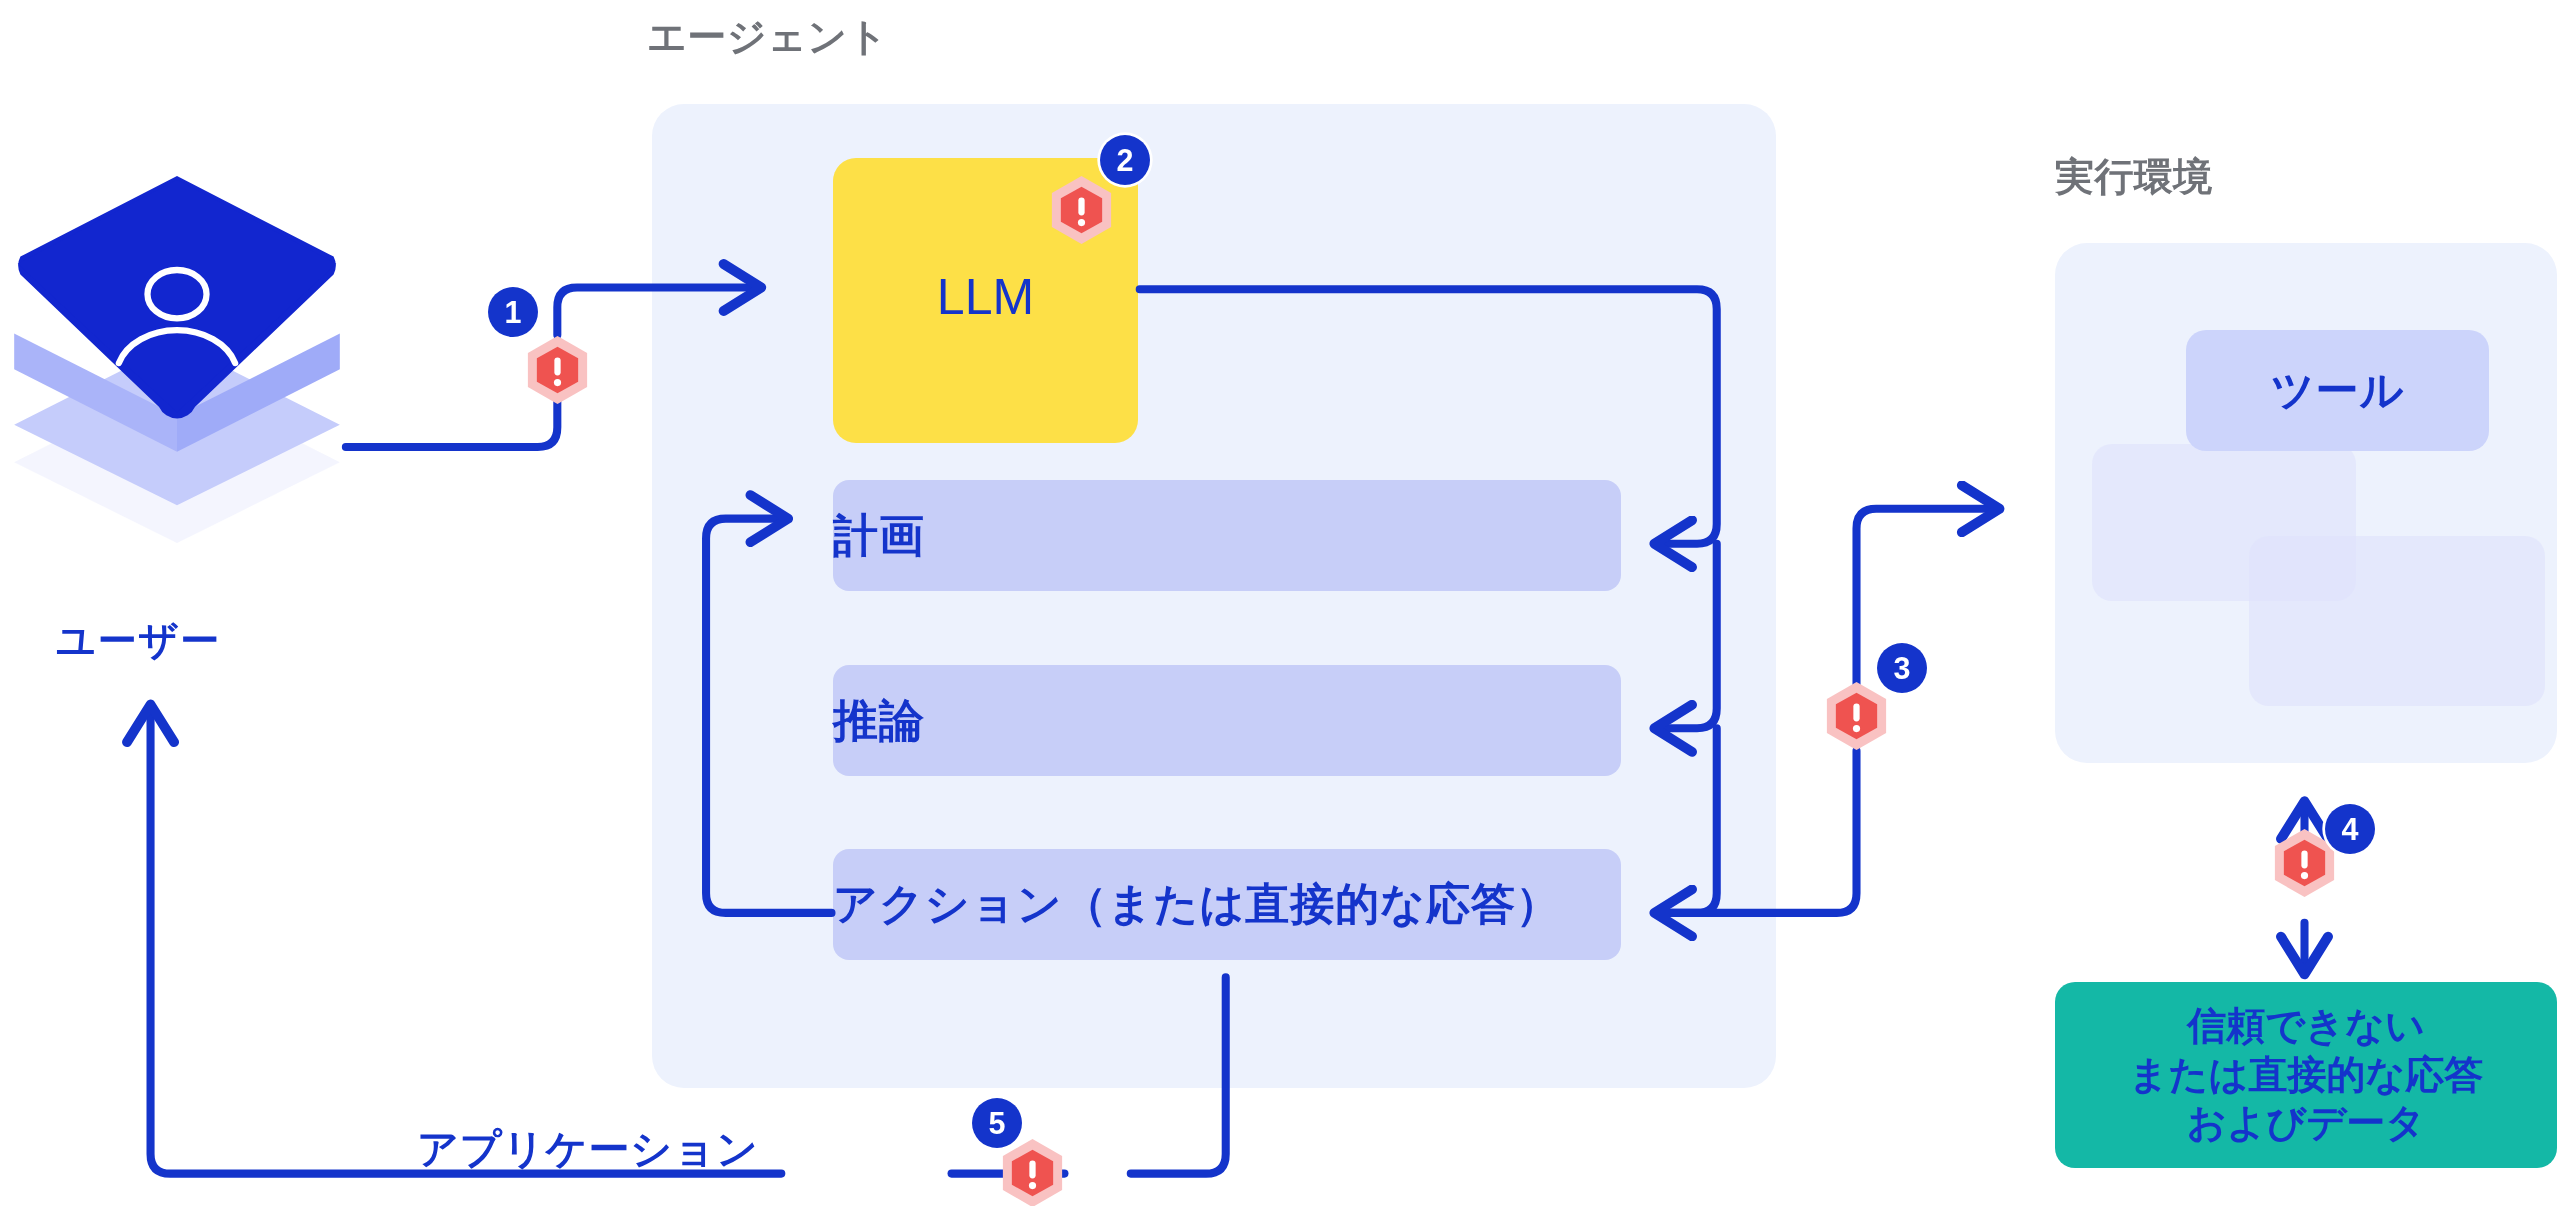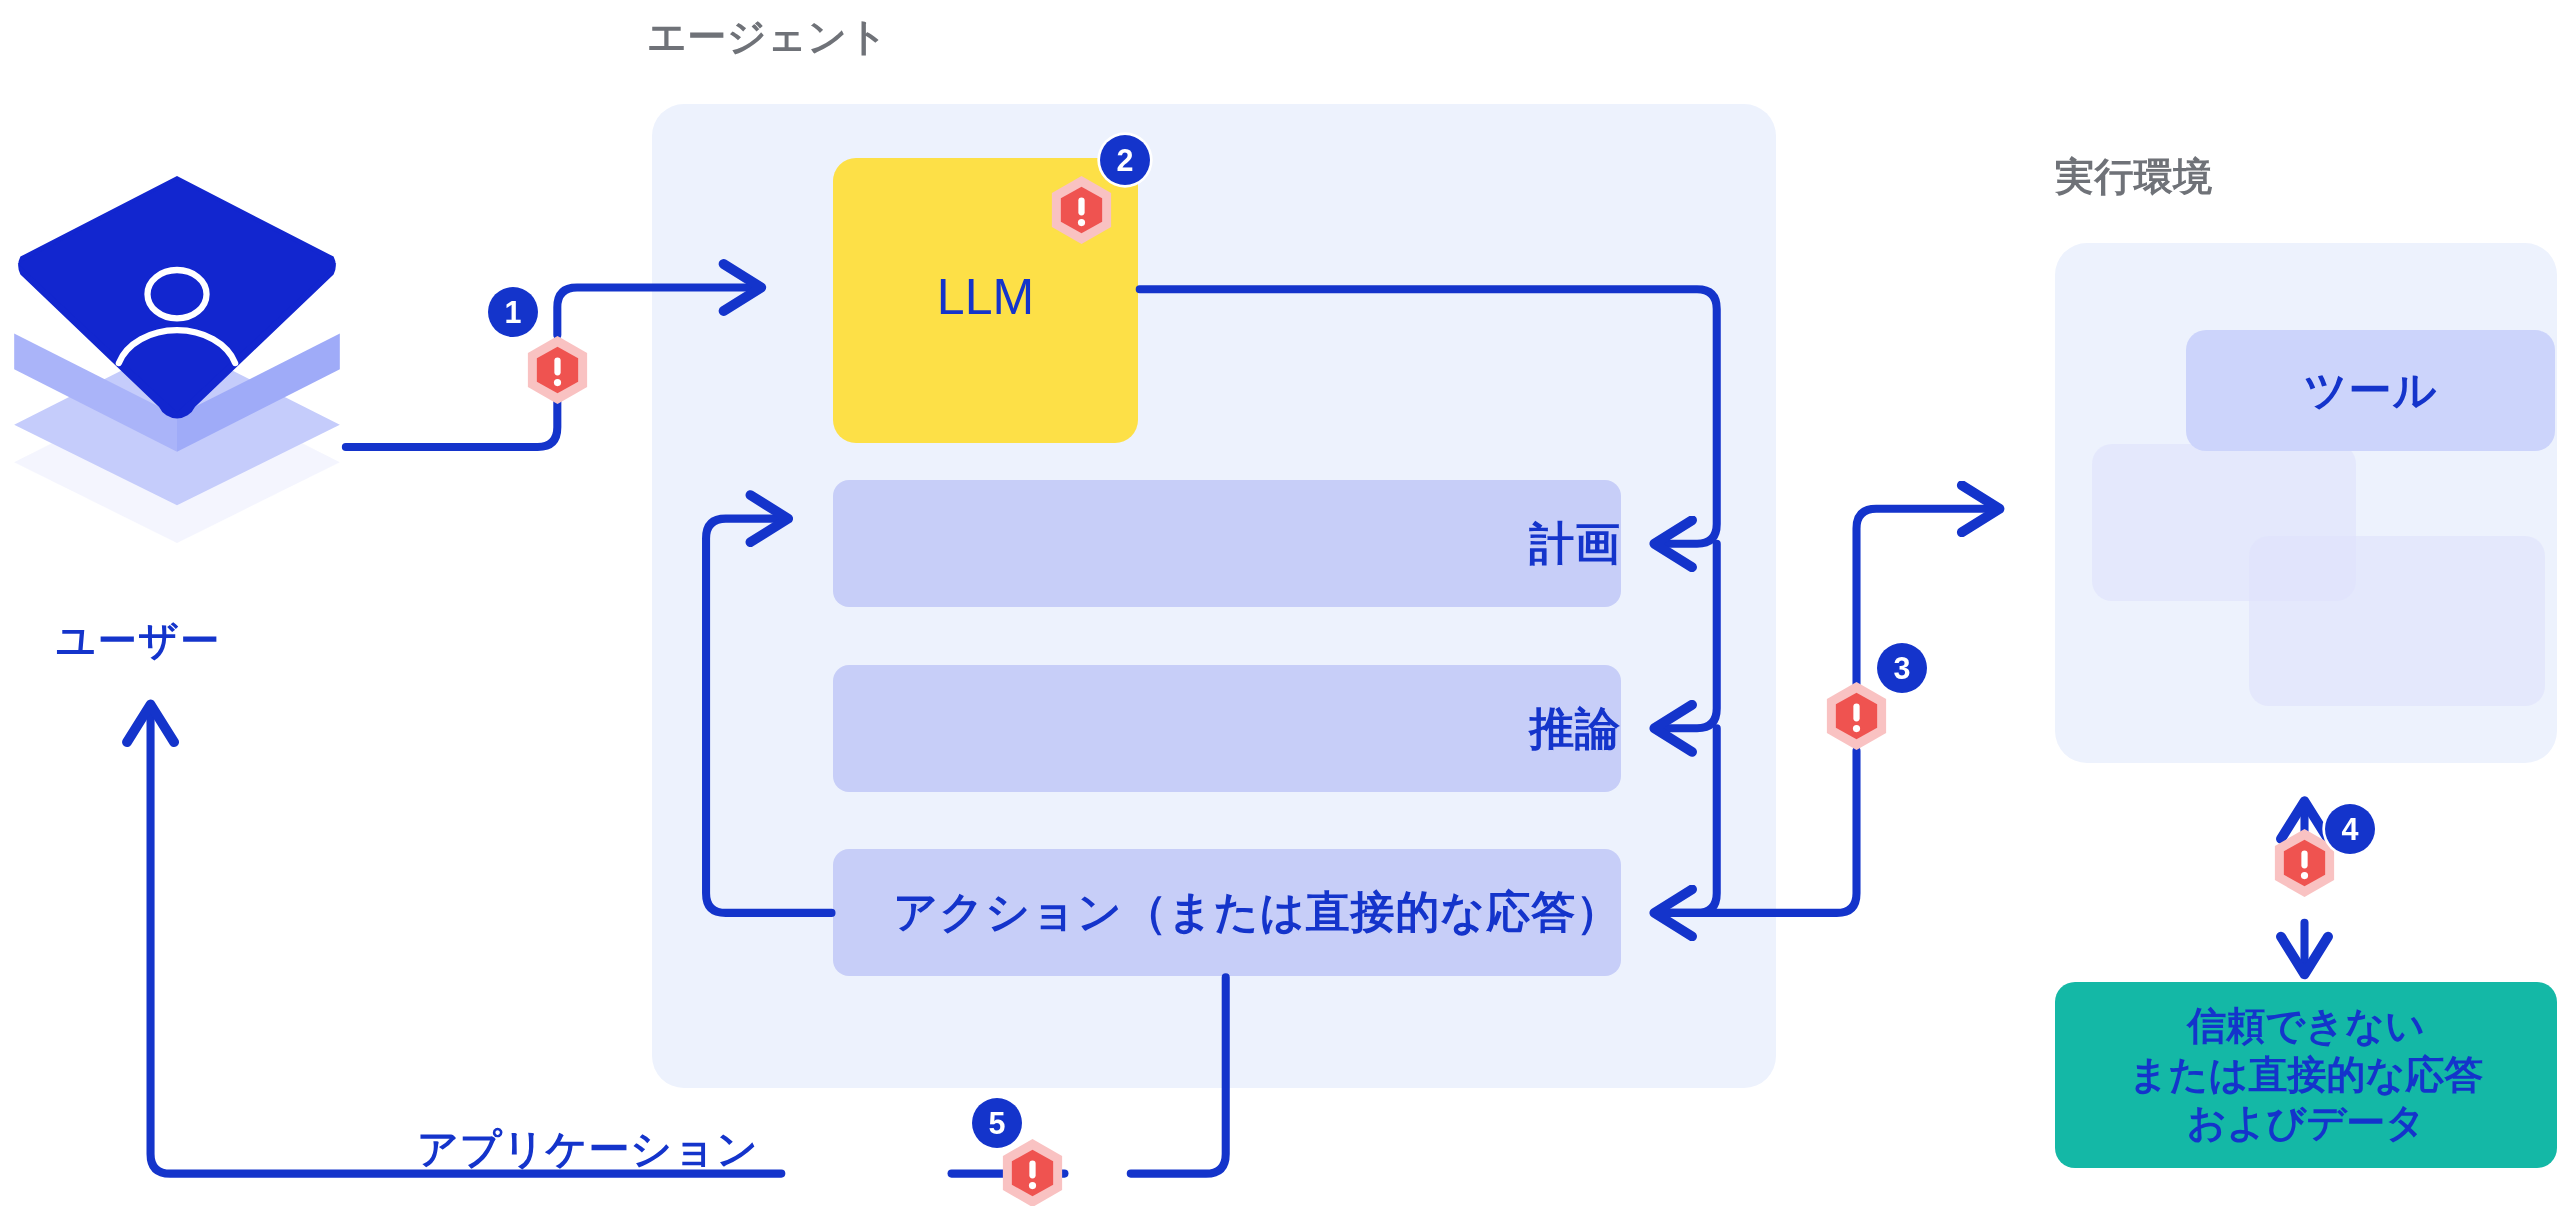--- a/index.html
+++ b/index.html
@@ -26,39 +26,39 @@
   .llm-card{
     position:absolute;left:833px;top:142px;width:305px;height:285px;
     background:#fde047;border-radius:23px;
   }
   .llm-label{
     position:absolute;left:0;right:0;top:110px;text-align:center;
     color:#1434cb;font-size:50px;font-weight:400;
   }
 
   .stage-box{
-    position:absolute;left:833px;width:788px;height:127px;
+    position:absolute;left:833px;width:788px;height:111px;
     background:#c7cef8;border-radius:16px;
-    display:flex;align-items:center;justify-content:flex-end;
+    display:flex;align-items:center;justify-content:flex-start;
   }
   .stage-box span{
     color:#1434cb;font-size:45px;font-weight:700;letter-spacing:0.9px;
     white-space:nowrap;
   }
   #box-plan{top:464px;}
   #box-reason{top:649px;}
   #box-action{top:833px;}
   #box-action span{font-size:44px;}
 
   
   .ghost{position:absolute;background:#dfe2fb;border-radius:20px;opacity:.62;}
   #ghost-a{left:2092px;top:428px;width:264px;height:157px;}
   #ghost-b{left:2249px;top:520px;width:296px;height:170px;}
   .tool-box{
-    position:absolute;left:2186px;top:314px;width:369px;height:121px;
+    position:absolute;left:2186px;top:314px;width:303px;height:121px;
     background:#ccd4fb;border-radius:20px;
     display:flex;align-items:center;justify-content:center;
   }
   .tool-box span{color:#1434cb;font-size:43px;font-weight:700;letter-spacing:0.9px;}
 
   .untrusted-box{
     position:absolute;left:2055px;top:966px;width:502px;height:186px;
     background:#14b8a6;border-radius:20px;
     display:flex;flex-direction:column;align-items:center;justify-content:center;
   }

